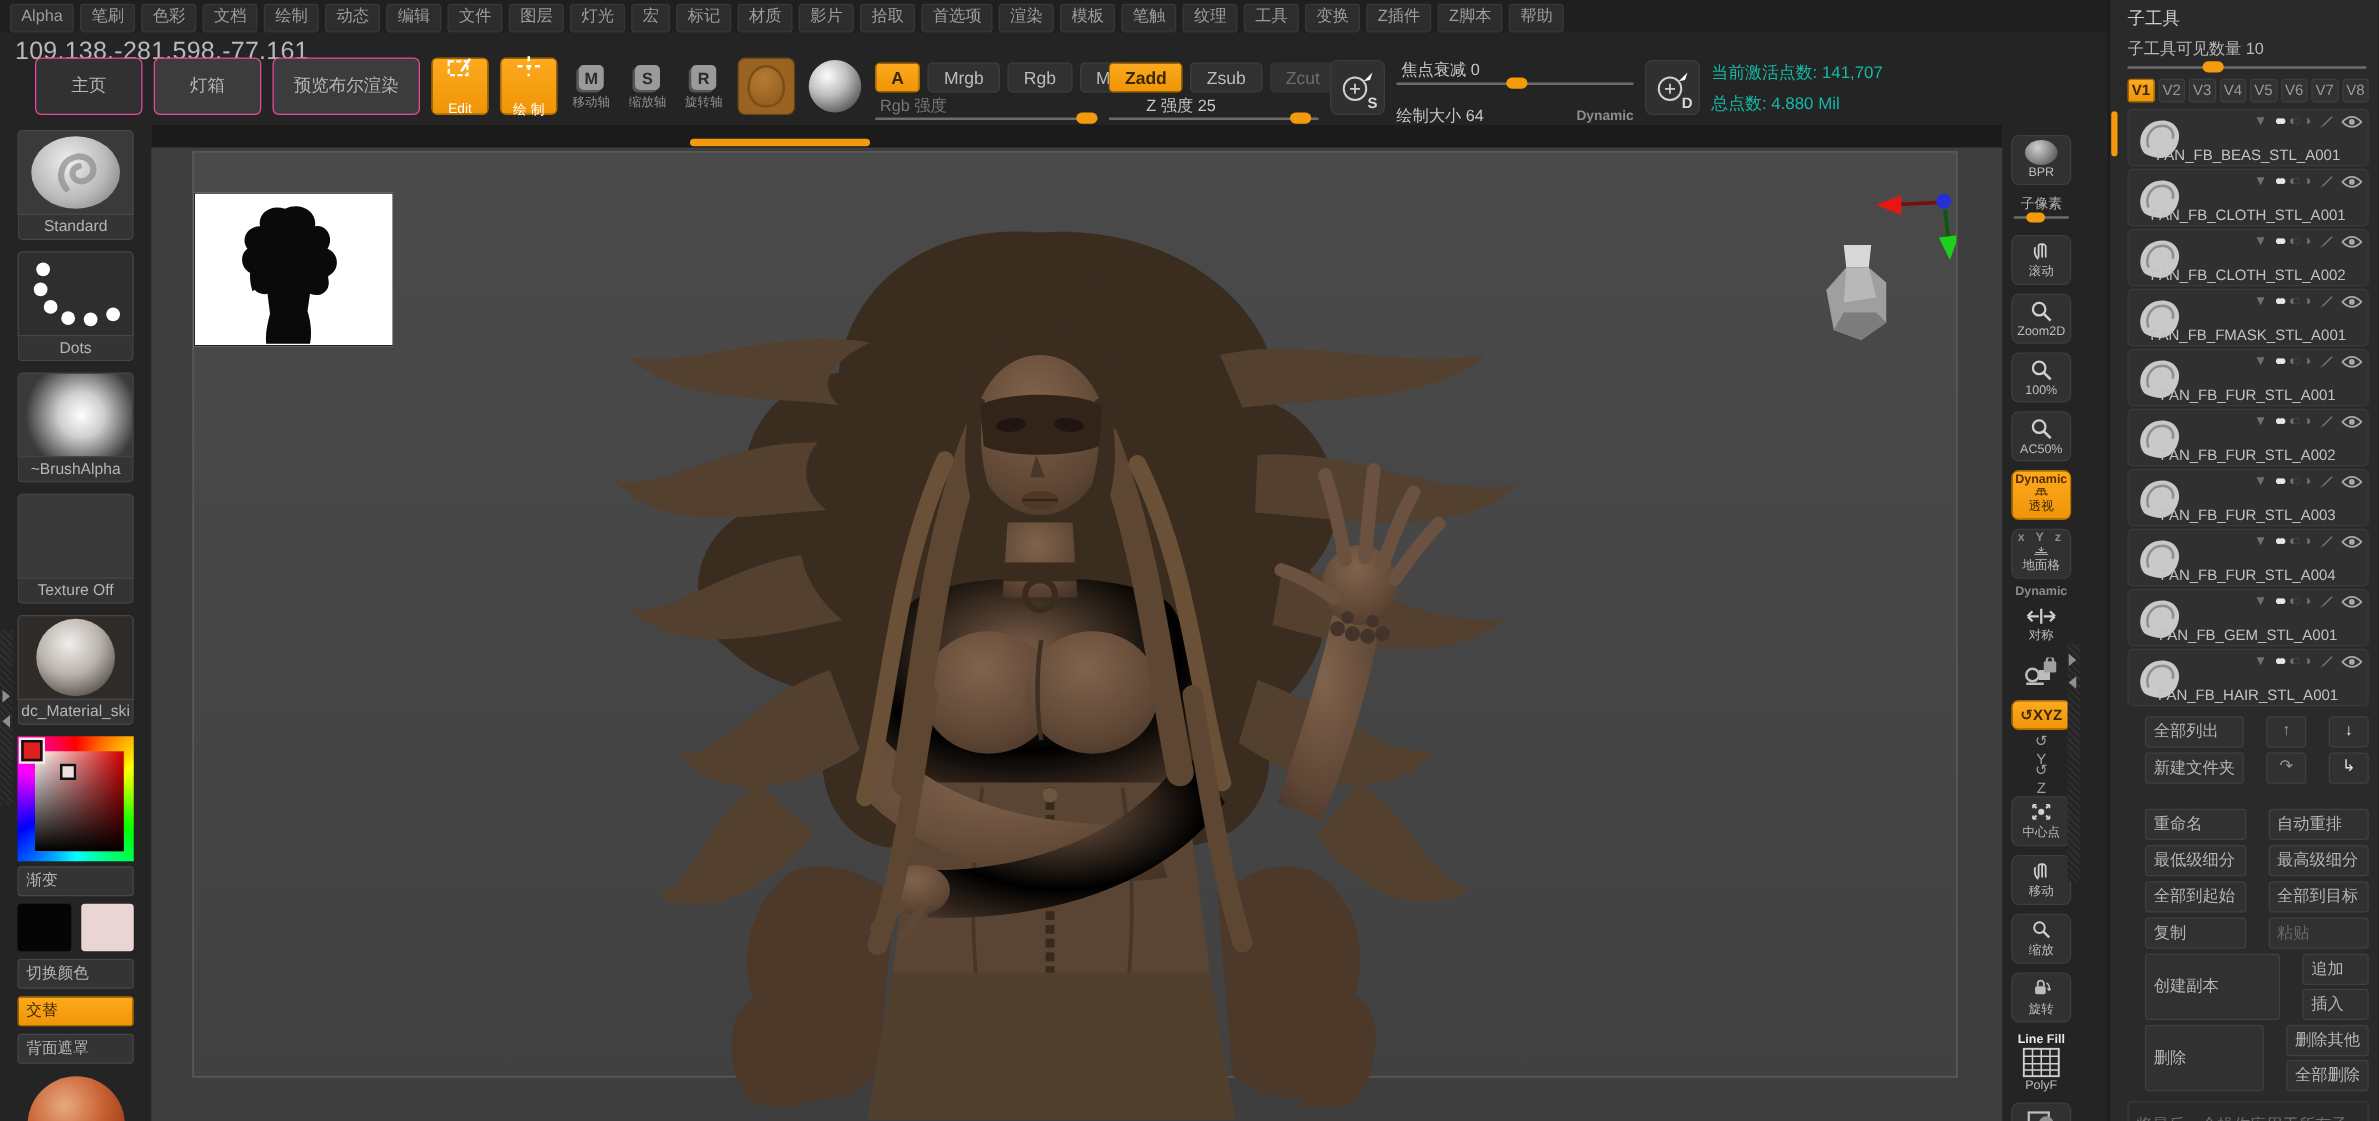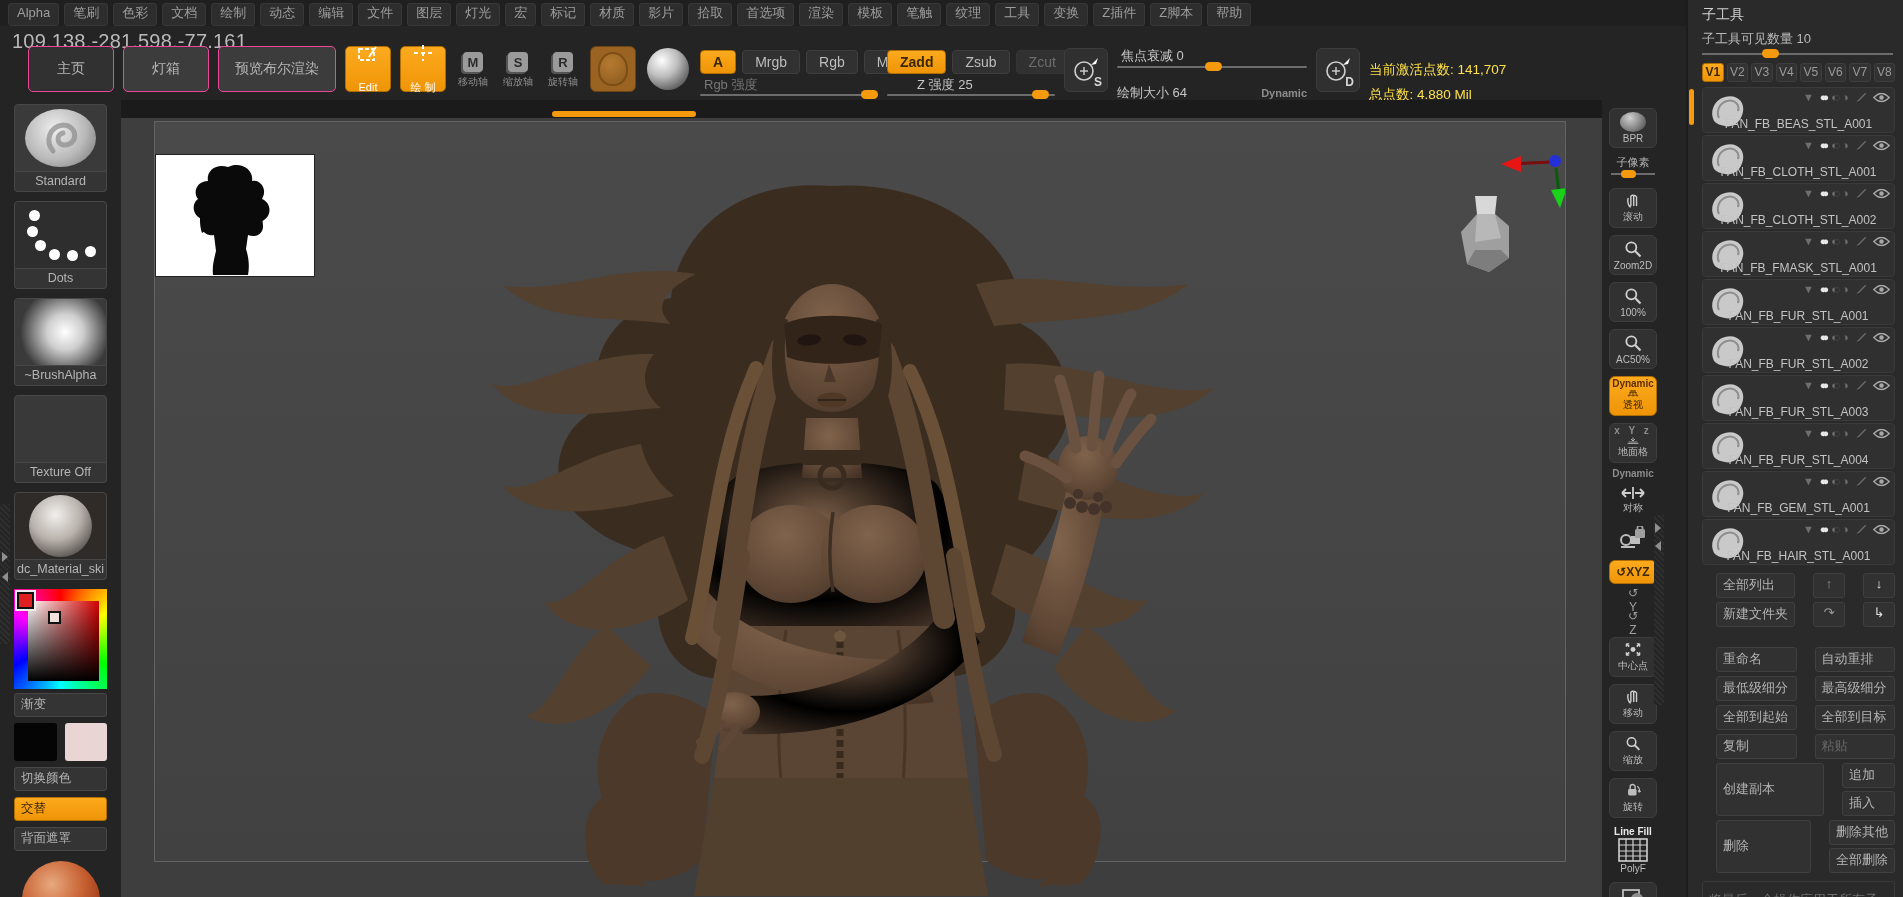--- a/index.html
+++ b/index.html
@@ -30,21 +30,21 @@
   .tb-sm{height:24px;padding:0 12px;background:#313131;border:1px solid #3e3e3e;border-radius:4px;font-size:14px;color:#bdbdbd;display:flex;align-items:center;}
   .tb-sm.dim{color:#6d6d6d;border-color:#343434;}
   .tb-sm.osel{font-weight:bold;}
   .sliderline{position:relative;height:2px;background:#6c6c6c;border-radius:1px;}
   .handle{position:absolute;top:-4px;width:17px;height:9px;border-radius:5px;background:#f59a0c;}
   .slabel{position:absolute;top:-9px;left:4px;font-size:13px;color:#c6c6c6;white-space:nowrap;}
   .slabel.dim{color:#787878;}
   .stroke-icon{width:44px;height:44px;background:#303030;border:1px solid #3d3d3d;border-radius:6px;margin-top:2px;display:flex;align-items:center;justify-content:center;position:relative;}
   .stroke-icon .letter{position:absolute;right:5px;bottom:2px;font-size:12px;color:#d8d8d8;font-weight:bold;}
   .dyn{font-size:11px;font-weight:bold;color:#8c8c8c;}
-  .stats{font-size:13.5px;color:#fde047;line-height:1.85;margin-top:12px;white-space:nowrap;}
+  .stats{font-size:13.5px;color:#14b8a6;line-height:1.85;margin-top:0;white-space:nowrap;}
 
   
   .shelf{position:absolute;top:104px;left:0;width:121px;height:793px;background:#242424;}
   .shelf-inner{position:absolute;left:14px;top:0;width:93px;display:flex;flex-direction:column;}
   .thumb{width:93px;height:68px;background:#3a3a3a;border:1px solid #474747;border-radius:4px 4px 0 0;position:relative;overflow:hidden;}
   .shelf-label{width:93px;background:#343434;border:1px solid #474747;border-top:none;border-radius:0 0 4px 4px;font-size:12.5px;color:#b5b5b5;text-align:center;padding:2px 1px 3px;white-space:nowrap;overflow:hidden;margin-bottom:9px;}
   .ball-std{position:absolute;inset:4px 10px;border-radius:50%;background:radial-gradient(circle at 42% 35%,#efefef,#b9b9b9 55%,#6f6f6f);}
   .alpha-soft{position:absolute;inset:0;background:radial-gradient(circle at 55% 50%,#ffffff, #cfcfcf 30%,#3a3a3a 75%);}
   .dot{position:absolute;width:11px;height:11px;border-radius:50%;background:#fff;}
   .matball2{position:absolute;inset:2px 14px;border-radius:50%;background:radial-gradient(circle at 42% 32%,#f2efec,#b9b2ac 45%,#3f3a36 90%);}

